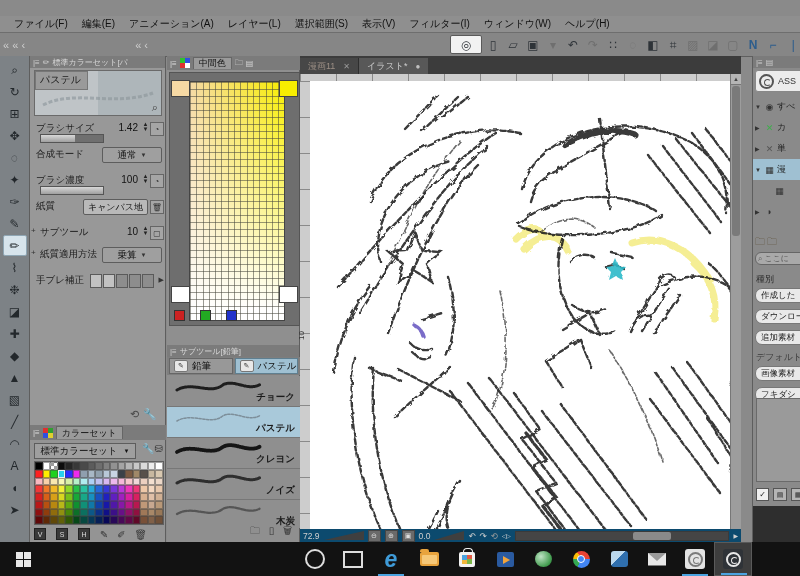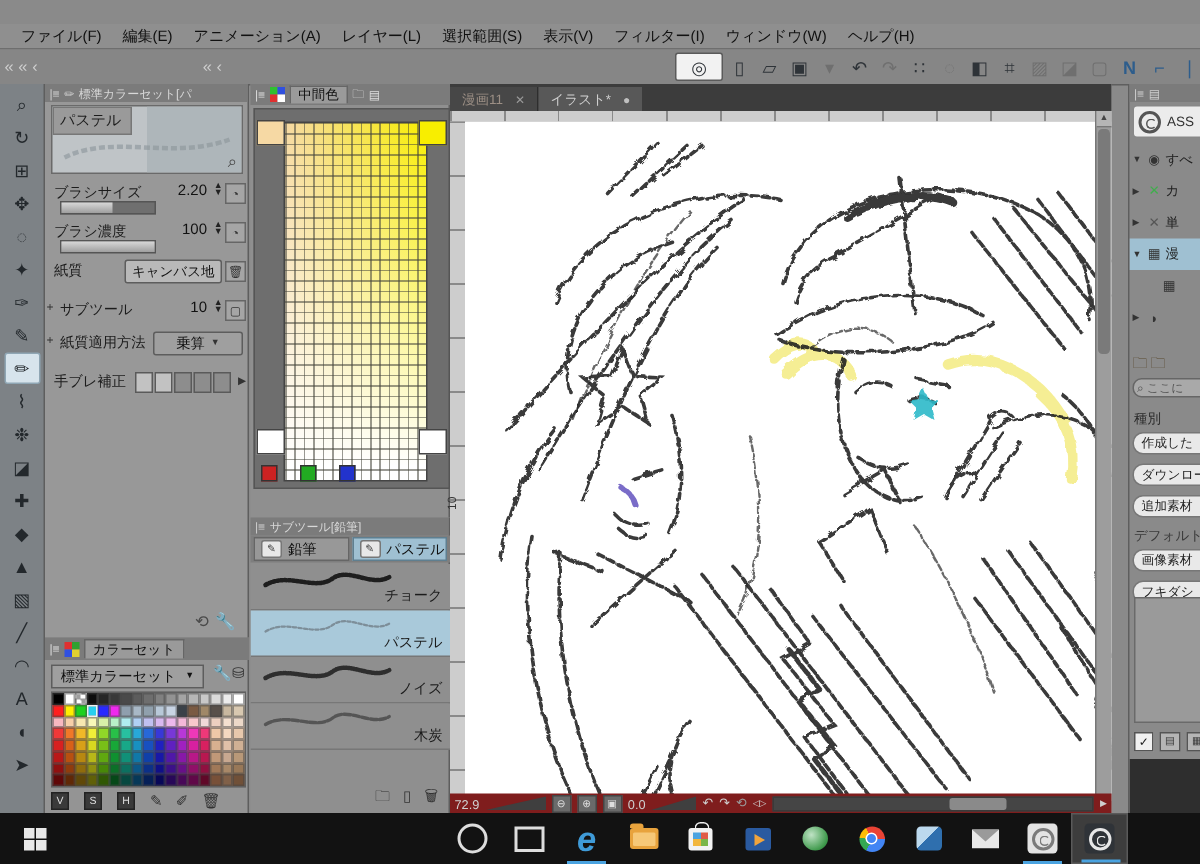--- a/index.html
+++ b/index.html
@@ -89,21 +89,21 @@
   #mid-rgb{position:absolute;left:4px;bottom:4px;display:flex;gap:15px;}
   #mid-rgb span{width:9px;height:9px;border:1px solid #333;}
   
   #subtool{left:167px;top:345px;width:133px;height:197px;background:#8f8f8f;border-right:1px solid #5e5e5e;box-sizing:border-box;}
   #st-tabs{position:absolute;left:0;top:12px;width:133px;height:18px;display:flex;gap:2px;padding:1px 2px;box-sizing:border-box;background:#7e7e7e;}
   .sttab{flex:1;display:flex;align-items:center;gap:4px;padding-left:4px;font-size:9.5px;color:#111;
     background:#989898;border:1px solid #666;}
   .sttab.on{background:#9fc0d2;border-color:#5f7f90;}
   .sttab .tic{width:12px;height:10px;background:#e8e8e8;border:1px solid #777;border-radius:2px;font-size:7px;color:#333;display:flex;align-items:center;justify-content:center;}
   #st-list{position:absolute;left:0;top:31px;width:133px;height:152px;overflow:hidden;}
-  .strow{position:relative;height:30px;background:#8f8f8f;border-bottom:1px solid #777;}
+  .strow{position:relative;height:30px;background:#8f8f8f;border-bottom:1px solid #777;font-weight:bold;}
   .strow.on{background:#a9c9da;}
   .strow svg{position:absolute;left:2px;top:2px;}
   .strow .stlab{position:absolute;right:5px;bottom:2px;font-size:9.5px;color:#1b1b1b;}
   #st-foot{position:absolute;right:4px;bottom:2px;color:#333;font-size:10px;letter-spacing:3px;}
   
   #canvascol{left:300px;top:56px;width:441px;height:486px;background:#b9b9b9;}
   #docbar{position:absolute;left:0;top:0;width:441px;height:18px;background:#3c3c3c;display:flex;align-items:flex-end;}
   .doctab{height:16px;display:flex;align-items:center;gap:8px;padding:0 8px;font-size:9px;}
   .doctab.off{background:#474747;color:#9c8f85;border-right:1px solid #2e2e2e;}
   .doctab.on{background:#585858;color:#cfcfcf;}
@@ -112,21 +112,21 @@
   #rulertop{position:absolute;left:0;top:18px;width:441px;height:7px;background:#cdcdcd;border-bottom:1px solid #8a8a8a;
     background-image:repeating-linear-gradient(to right,#8a8a8a 0 1px,transparent 1px 36px);}
   #rulerleft{position:absolute;left:0;top:25px;width:10px;height:453px;background:#cdcdcd;border-right:1px solid #8a8a8a;
     background-image:repeating-linear-gradient(to bottom,#8a8a8a 0 1px,transparent 1px 36px);}
   #rulerlabel{position:absolute;left:-3px;top:250px;transform:rotate(-90deg);font-size:8px;color:#333;}
   #page{position:absolute;left:10px;top:25px;width:431px;height:453px;background:#ffffff;overflow:hidden;}
   #vscroll{position:absolute;right:0;top:18px;width:10px;height:460px;background:#9d9d9d;border-left:1px solid #777;}
   #vscroll .arr{width:10px;height:10px;font-size:6px;color:#444;text-align:center;line-height:10px;background:#b5b5b5;border-bottom:1px solid #777;}
   #vscroll .thumb{position:absolute;left:1px;top:12px;width:8px;height:150px;background:#7a7a7a;border-radius:3px;}
   
-  #statusbar{position:absolute;left:0;bottom:0;width:441px;height:13px;background:#7f1d1d;display:flex;align-items:center;color:#cfcfcf;font-size:8.5px;gap:4px;padding:0 3px;box-sizing:border-box;}
+  #statusbar{position:absolute;left:0;bottom:0;width:441px;height:13px;background:#0c4a6e;display:flex;align-items:center;color:#cfcfcf;font-size:8.5px;gap:4px;padding:0 3px;box-sizing:border-box;}
   .tri{width:0;height:0;border-left:40px solid transparent;border-bottom:9px solid #3f3f3f;}
   .tri2{width:0;height:0;border-left:30px solid transparent;border-bottom:9px solid #3f3f3f;}
   .sbtn{width:11px;height:10px;background:#6a6a6a;border:1px solid #454545;color:#ddd;font-size:7px;display:flex;align-items:center;justify-content:center;}
   #sb-track{flex:1;height:8px;background:#454545;border:1px solid #3a3a3a;position:relative;}
   #sb-track .th{position:absolute;left:55%;top:0;width:38px;height:100%;background:#8a8a8a;border-radius:2px;}
   
   #materials{left:752px;top:56px;width:48px;height:486px;background:#8a8a8a;border-left:1px solid #5e5e5e;box-sizing:border-box;overflow:hidden;}
   #mat-assets{position:absolute;left:2px;top:14px;width:60px;height:22px;background:#ececec;border:1px solid #888;border-radius:3px;
     display:flex;align-items:center;gap:4px;padding-left:3px;box-sizing:border-box;font-size:9px;color:#333;}
   .spiral{width:15px;height:15px;border:2px solid #555;border-radius:50%;position:relative;display:inline-block;box-sizing:border-box;}
@@ -268,23 +268,30 @@
         </svg>
       <span id="prop-toolname">パステル</span>
       <span id="prop-mag">⌕</span>
     </div>
     <div id="prop-rows">
         <div class="prow">
           <span class="lab">ブラシサイズ</span>
           <div class="slider">
             <div class="fill" style="width: 55%;"></div>
           </div>
-          <span class="pval">2.20</span>
+          <span class="pval">1.42</span>
           <span class="stepper">▲<br>▼</span>
           <span class="endico">◔</span>
+        </div>
+        <div class="prow">
+          <span class="lab">合成モード</span>
+          <div class="dd">
+            <span>通常</span>
+            <span class="car">▼</span>
+          </div>
         </div>
         <div class="prow">
           <span class="lab">ブラシ濃度</span>
           <div class="slider">
             <div class="fill" style="width: 100%;"></div>
           </div>
           <span class="pval">100</span>
           <span class="stepper">▲<br>▼</span>
           <span class="endico">◔</span>
         </div>
@@ -537,20 +544,26 @@
           <span class="stlab">チョーク</span>
         </div>
         <div class="strow on">
           <svg width="100" height="18" viewBox="0 0 120 24">
             <path d="M4,16 C24,4 48,22 64,10 C78,0 98,18 114,9" fill="none" stroke="#7d8e99" stroke-width="2" stroke-dasharray="3 2" stroke-linecap="round"></path>
           </svg>
           <span class="stlab">パステル</span>
         </div>
         <div class="strow">
           <svg width="100" height="18" viewBox="0 0 120 24">
+            <path d="M4,16 C24,4 48,22 64,10 C78,0 98,18 114,9" fill="none" stroke="#151515" stroke-width="5" stroke-dasharray="1.5 1" stroke-linecap="round"></path>
+          </svg>
+          <span class="stlab">クレヨン</span>
+        </div>
+        <div class="strow">
+          <svg width="100" height="18" viewBox="0 0 120 24">
             <path d="M4,16 C24,4 48,22 64,10 C78,0 98,18 114,9" fill="none" stroke="#2e2e2e" stroke-width="4" stroke-dasharray="1 1.3" stroke-linecap="round"></path>
           </svg>
           <span class="stlab">ノイズ</span>
         </div>
         <div class="strow">
           <svg width="100" height="18" viewBox="0 0 120 24">
             <path d="M4,16 C24,4 48,22 64,10 C78,0 98,18 114,9" fill="none" stroke="#555555" stroke-width="3" stroke-dasharray="6 2" stroke-linecap="round"></path>
           </svg>
           <span class="stlab">木炭</span>
         </div>

